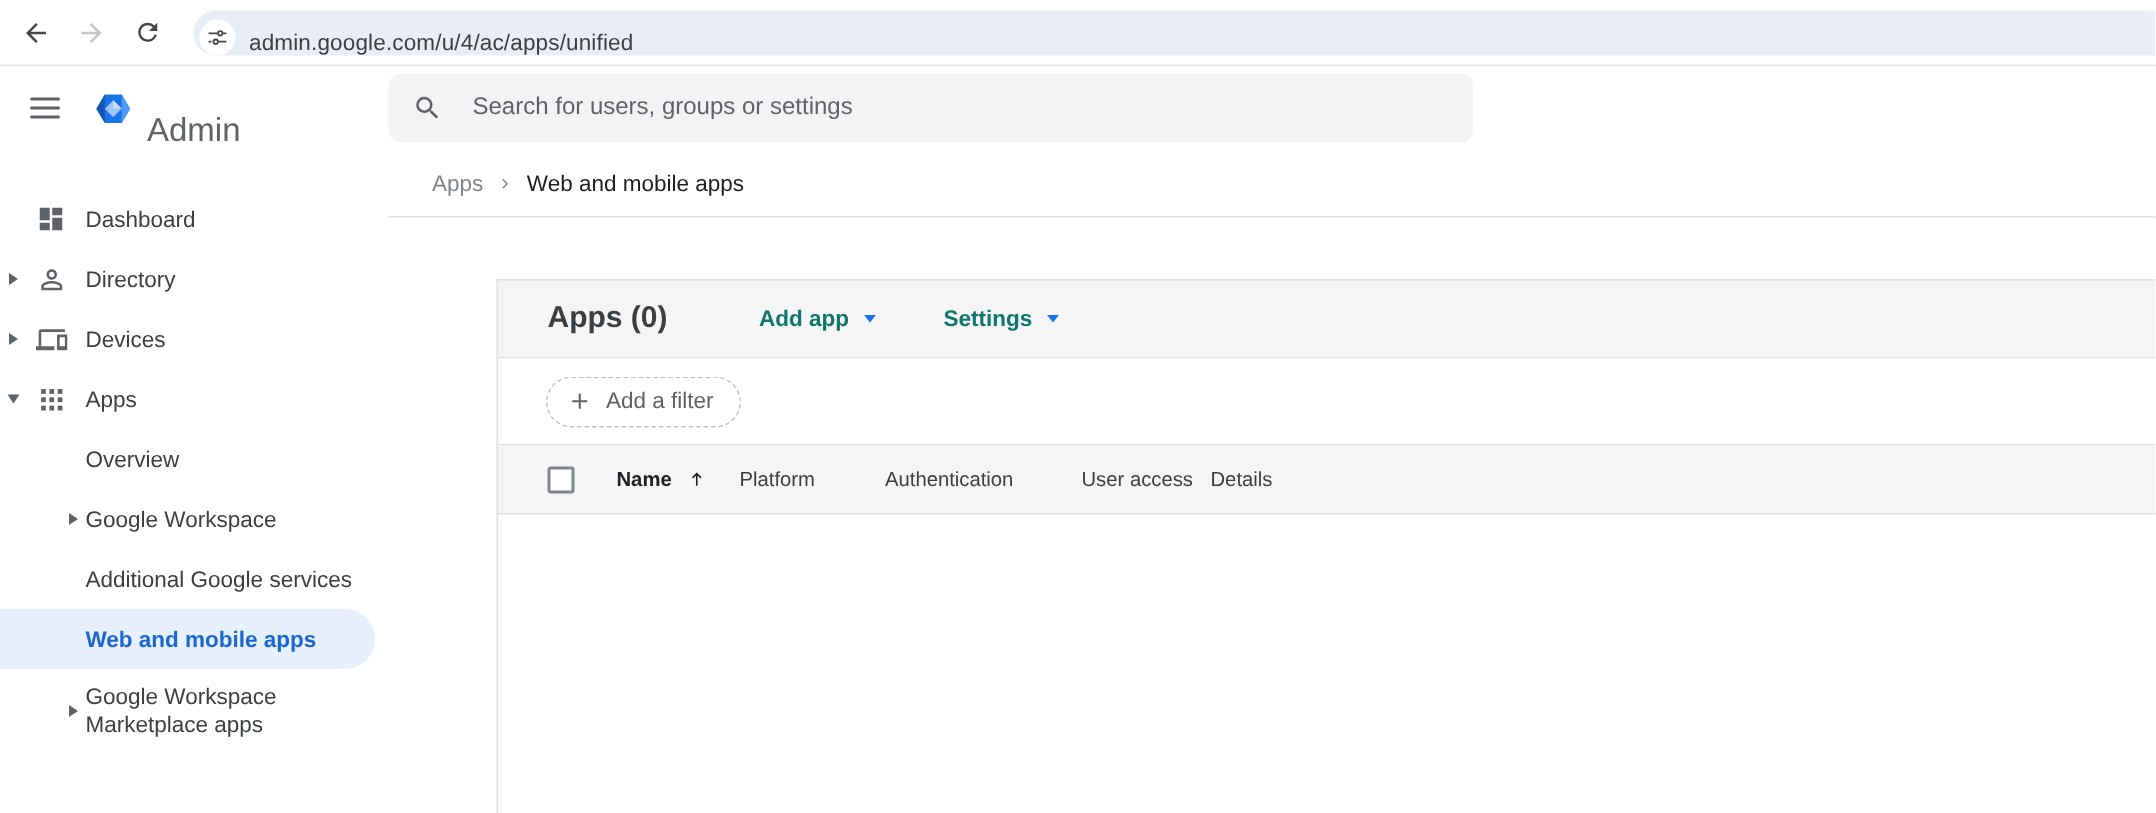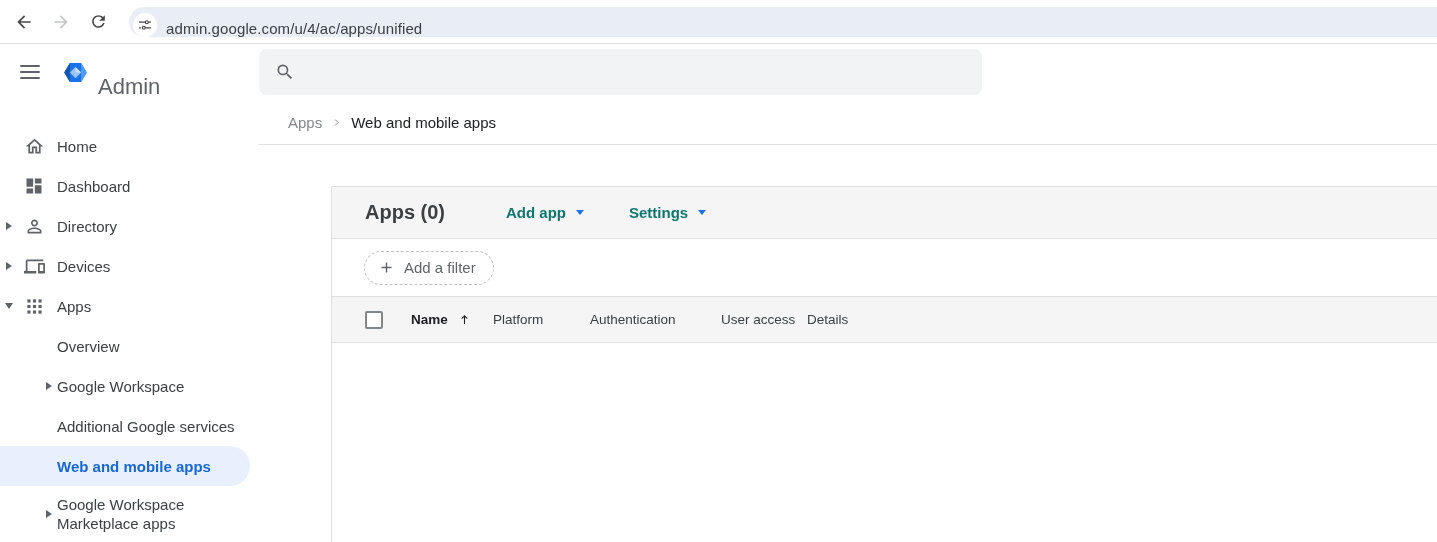--- a/index.html
+++ b/index.html
@@ -141,42 +141,35 @@
         <polygon points="17,3.5 22,12 17,20.5" fill="#4d9df8"></polygon>
         <polygon points="12,7 17,12 12,17 7,12" fill="#9cc3f7"></polygon>
         <polygon points="12,7 17,12 12,12" fill="#c9def9"></polygon>
       </svg>
       <span class="logo-text">Admin</span>
     </div>
     <div class="searchbar">
       <svg width="20" height="20" viewBox="0 0 24 24">
           <path d="M15.5 14h-.79l-.28-.27a6.5 6.5 0 1 0-.7.7l.27.28v.79l5 4.99L20.49 19l-4.99-5zm-6 0A4.5 4.5 0 1 1 14 9.5 4.5 4.5 0 0 1 9.5 14z" fill="#5f6368"></path>
         </svg>
+      <input type="text" placeholder="Search for users, groups or settings" style="">
     </div>
   </div>
 
   <div class="breadcrumb-row">
     <span class="crumb-parent">Apps</span>
     <span class="crumb-sep">
       <svg width="11" height="11" viewBox="0 0 24 24">
           <path d="M9 5.5 15.5 12 9 18.5" stroke="#80868b" stroke-width="2" fill="none"></path>
         </svg>
     </span>
     <span class="crumb-current">Web and mobile apps</span>
   </div>
 
   <nav class="sidebar">
-    <div class="side-item">
-      <span class="icon">
-        <svg width="21" height="21" viewBox="0 0 24 24">
-            <path d="M12 5.69l5 4.5V18h-2v-6H9v6H7v-7.81l5-4.5M12 3L2 12h3v8h6v-6h2v6h6v-8h3L12 3z" fill="#5f6368"></path>
-          </svg>
-      </span>
-      <span class="label">Home</span>
-    </div>
     <div class="side-item">
       <span class="icon">
         <svg width="20" height="20" viewBox="0 0 24 24">
             <path d="M3 13h8V3H3v10zm0 8h8v-6H3v6zm10 0h8V11h-8v10zm0-18v6h8V3h-8z" fill="#5f6368"></path>
           </svg>
       </span>
       <span class="label">Dashboard</span>
     </div>
     <div class="side-item">
       <span class="expander">

